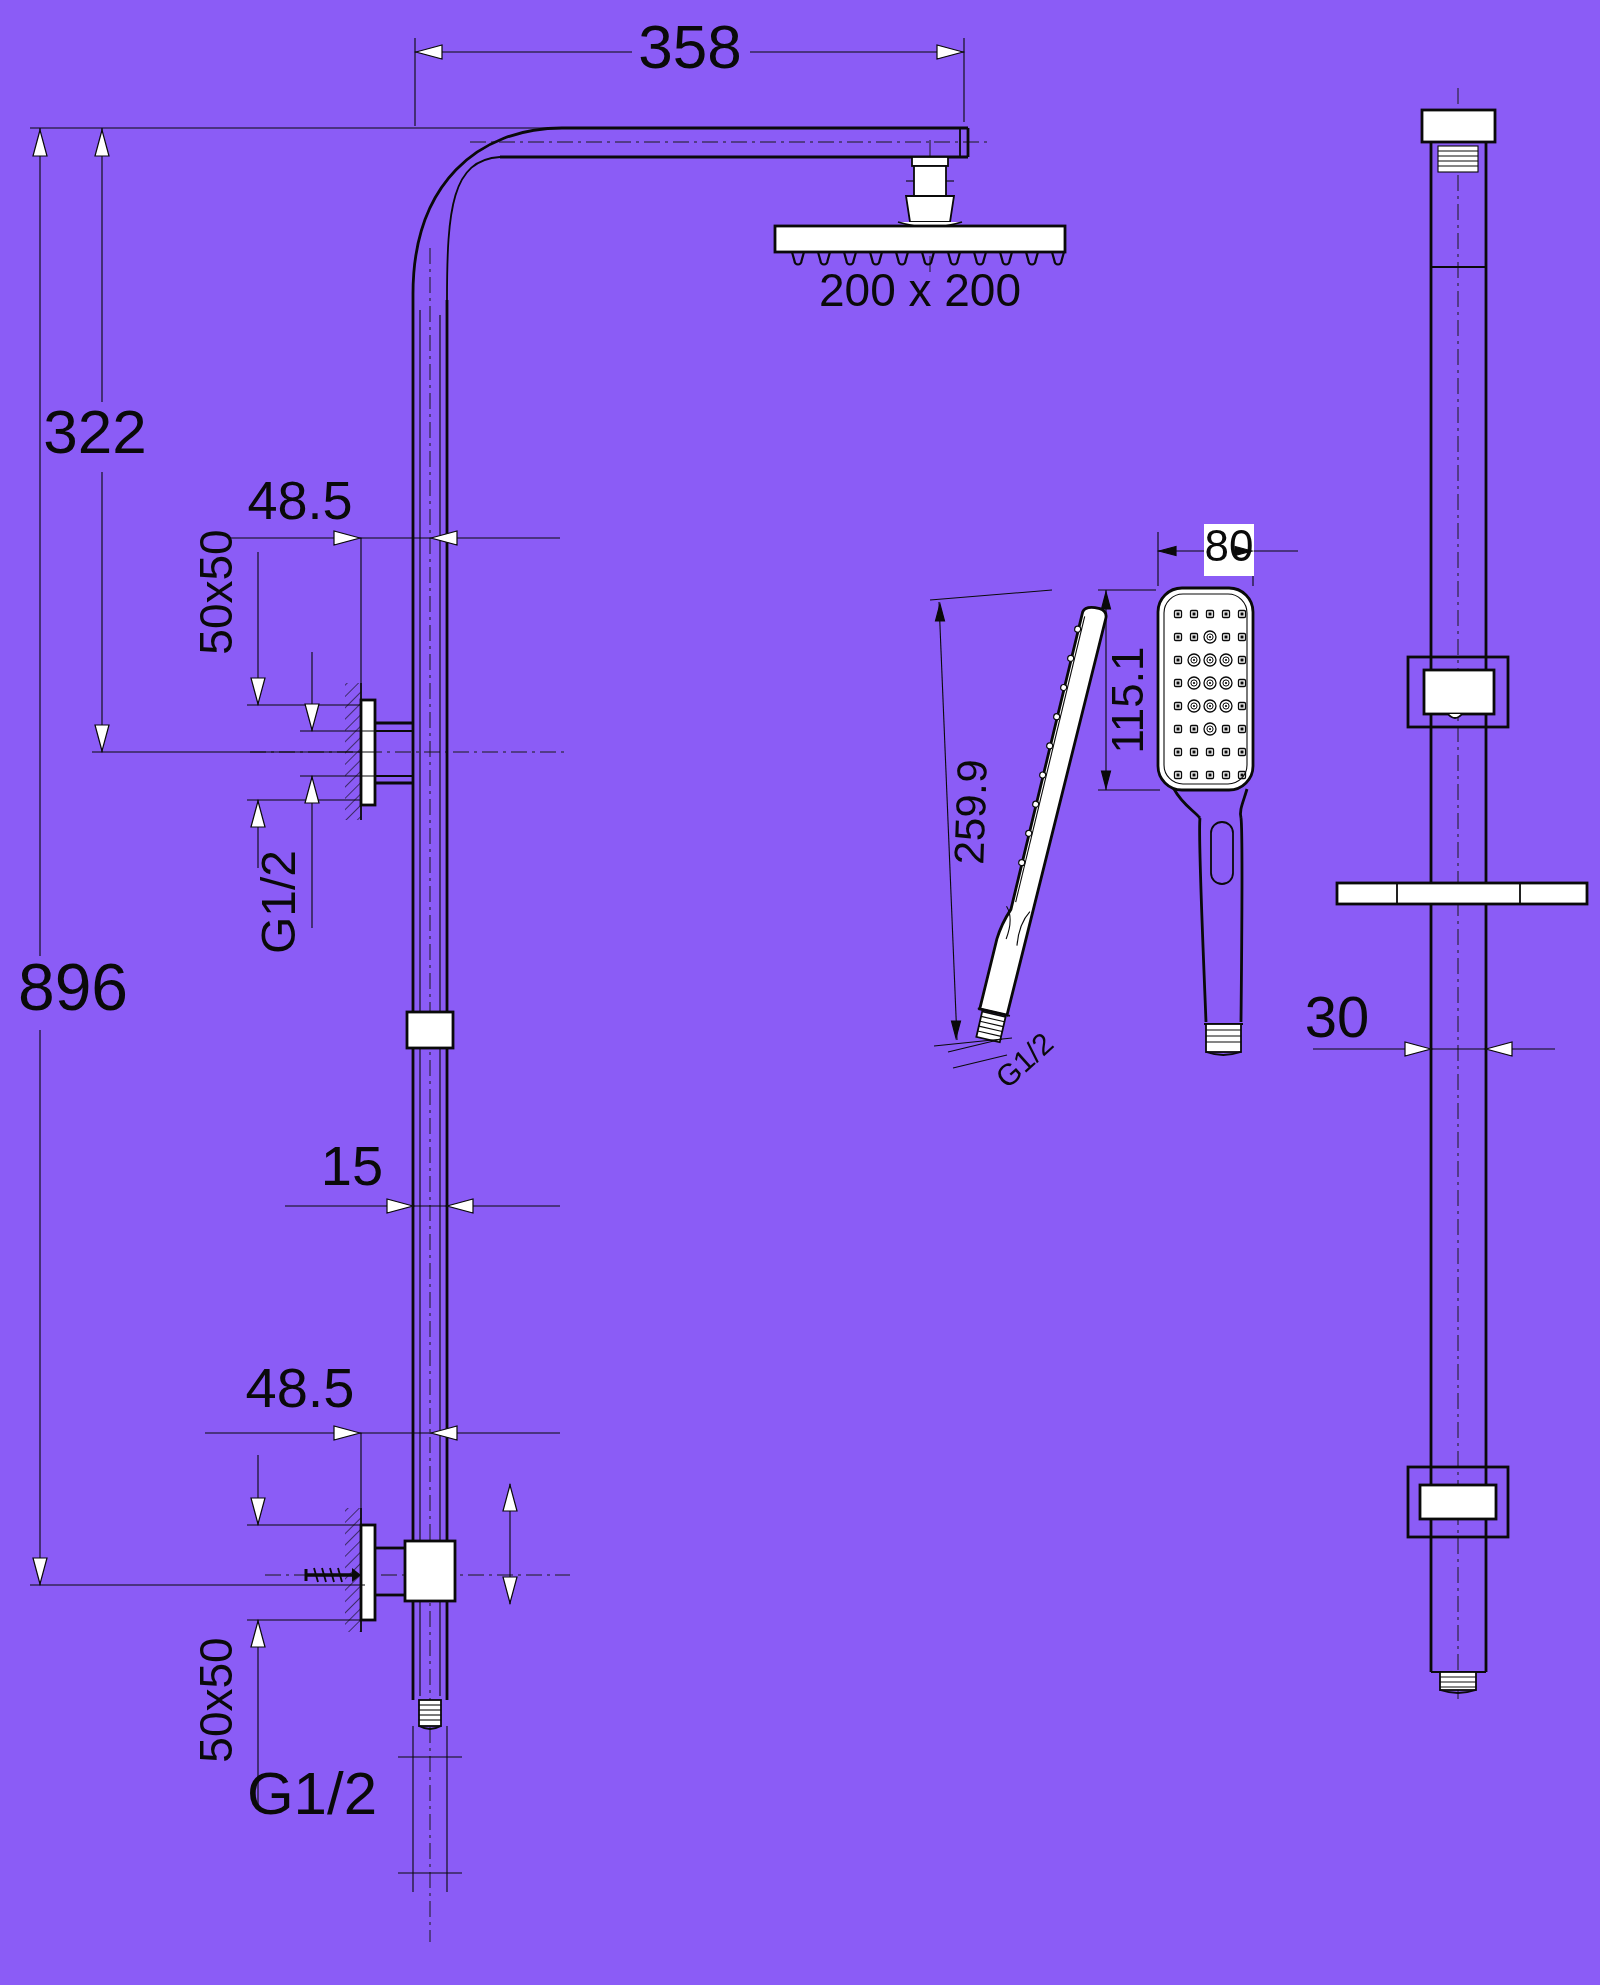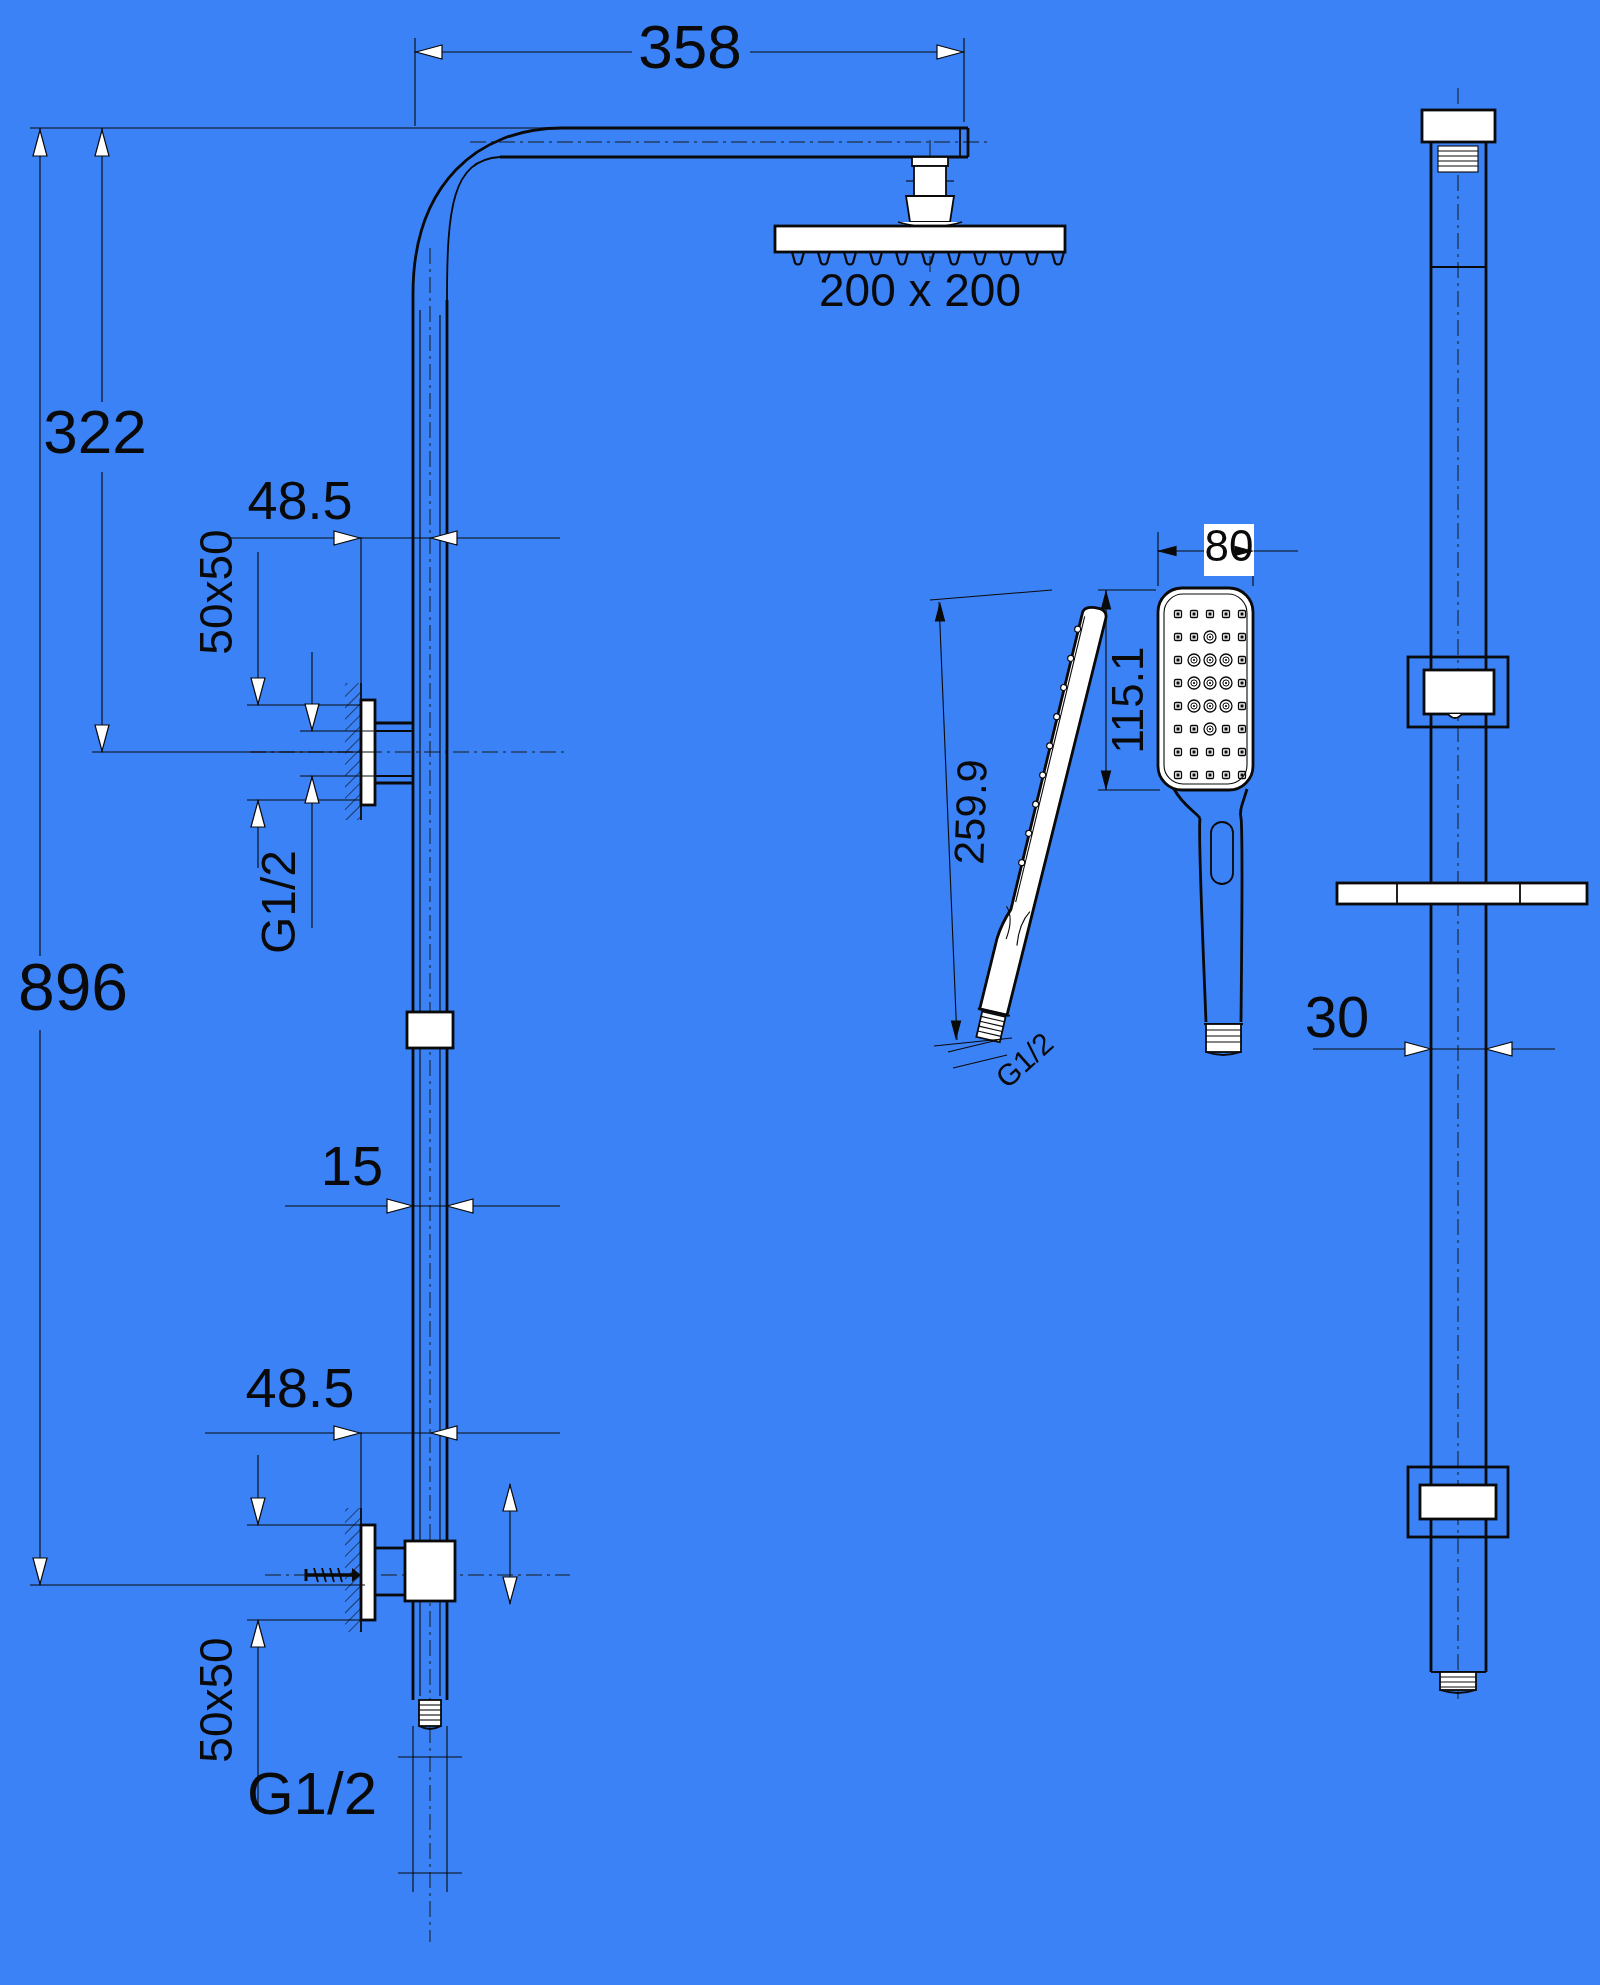--- a/index.html
+++ b/index.html
@@ -1,16 +1,16 @@
 <!DOCTYPE html>
 <html><head>
 <meta charset="utf-8">
 <style>
   html,body{margin:0;padding:0;background:#fff;}
-  .sheet{width:1600px;height:1985px;position:relative;background:#3b82f6;}
+  .sheet{width:1600px;height:1985px;position:relative;background:#8b5cf6;}
   svg{display:block;}
   text{font-family:"Liberation Sans","DejaVu Sans",sans-serif;fill:#0a0a0a;}
   .ln{stroke:#0a0a0a;fill:none;}
   .bold{stroke-width:2.8;}
   .med{stroke-width:1.8;}
   .thin{stroke-width:1.1;}
   .cl{stroke:#1a1a1a;stroke-width:1;fill:none;stroke-dasharray:16 5 3 5;}
   .wfill{fill:#ffffff;}
 </style>
 </head>

